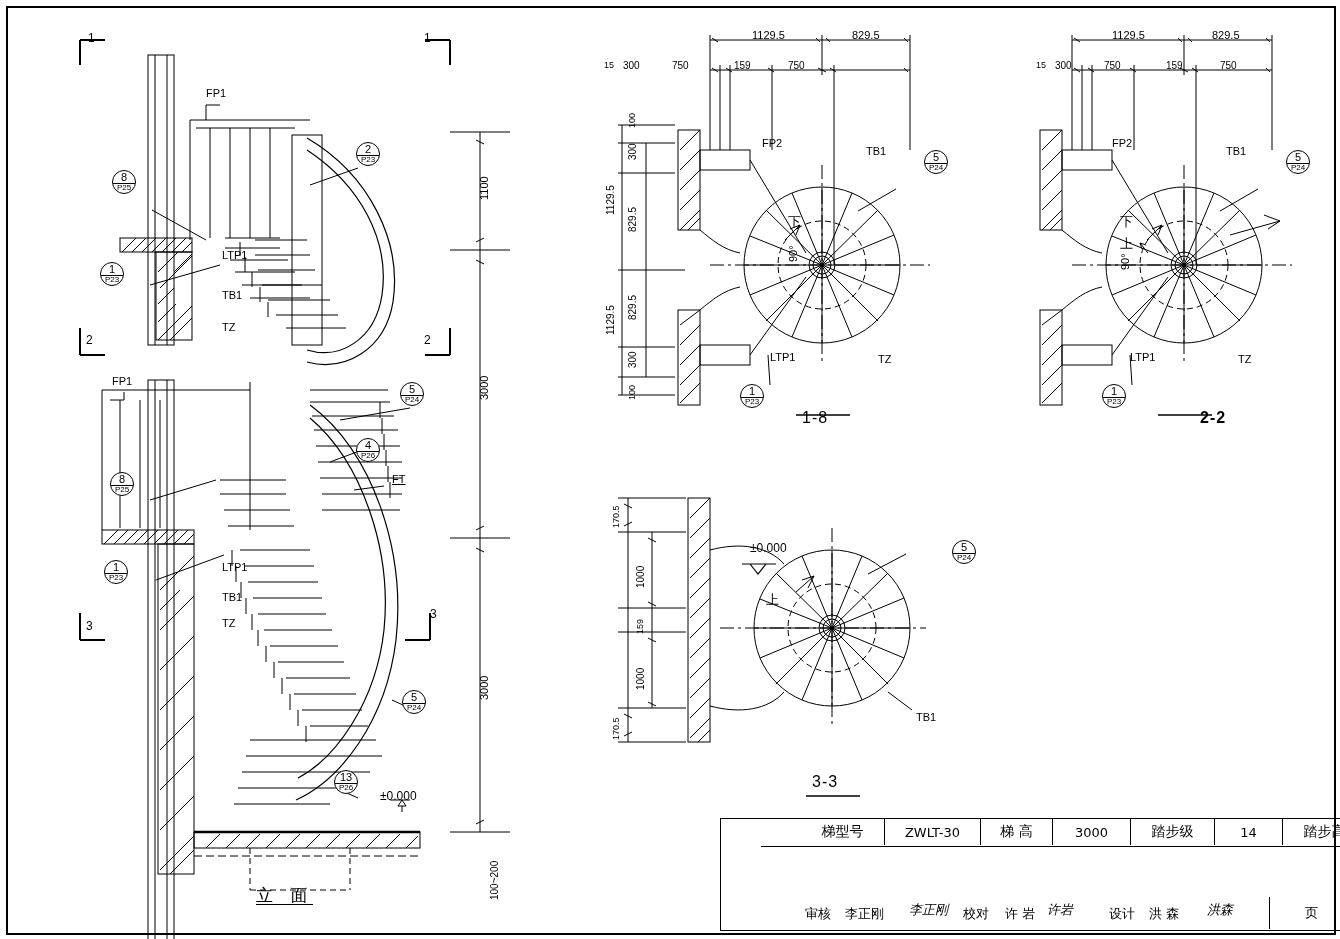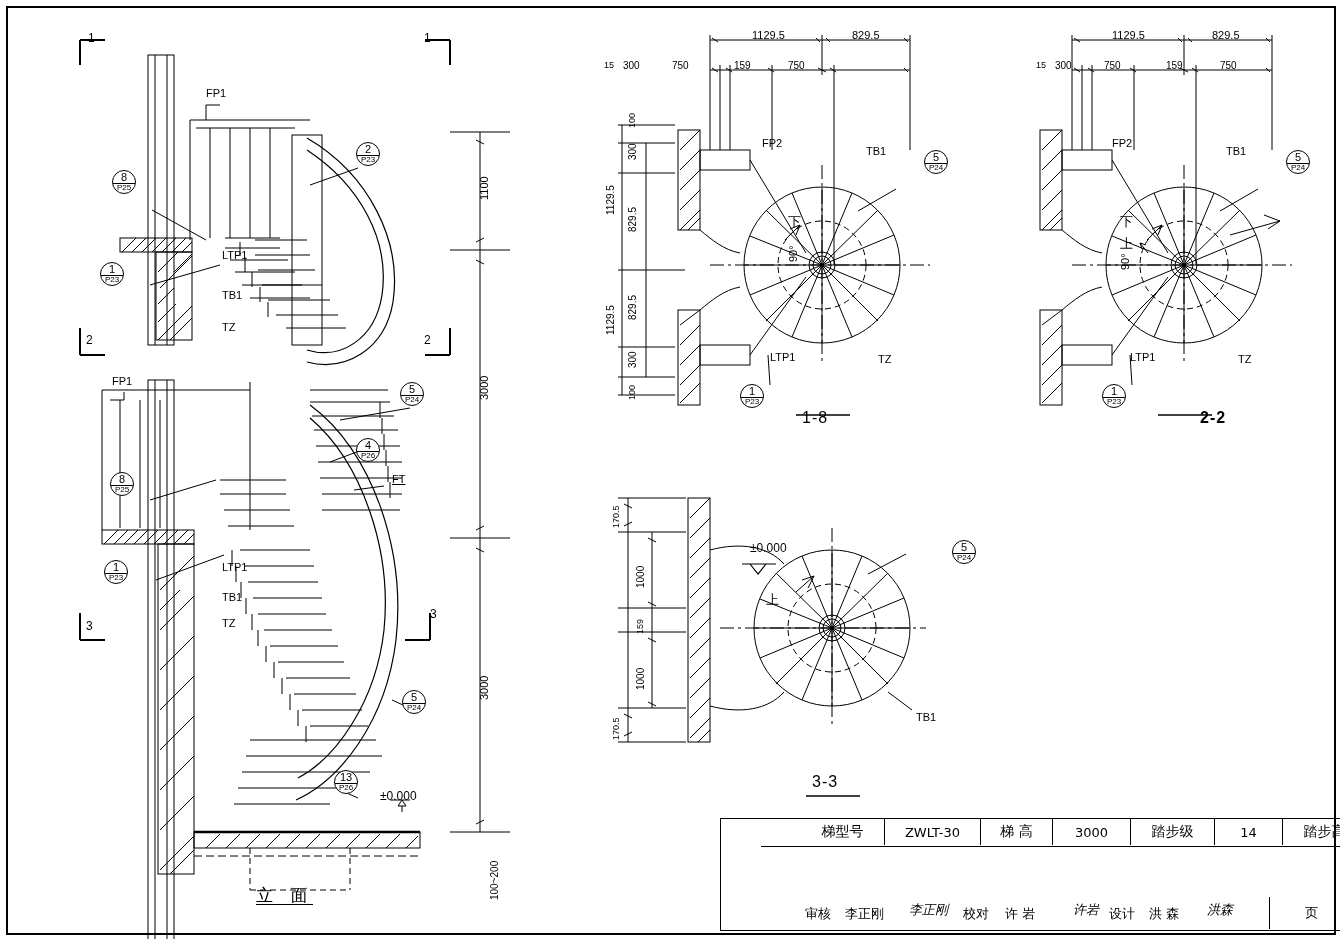--- a/index.html
+++ b/index.html
@@ -456,21 +456,21 @@
       <div class="abs title-cn" style="left:566px;top:0;width:83px;height:26px;display:flex;align-items:center;justify-content:center;font-size:13px;box-sizing:border-box;">200</div>
     </div>
 
 
     <div class="abs" style="left:0;top:78px;width:649px;height:32px;box-sizing:border-box;">
       <div class="abs title-cn" style="left:4px;top:8px;font-size:13px;">审核</div>
       <div class="abs title-cn" style="left:44px;top:8px;font-size:13px;">李正刚</div>
       <div class="abs sig" style="left:108px;top:4px;">李正刚</div>
       <div class="abs title-cn" style="left:162px;top:8px;font-size:13px;">校对</div>
       <div class="abs title-cn" style="left:204px;top:8px;font-size:13px;">许 岩</div>
-      <div class="abs sig" style="left:272px;top:4px;">许岩</div>
+      <div class="abs sig" style="left:246px;top:4px;">许岩</div>
       <div class="abs title-cn" style="left:308px;top:8px;font-size:13px;">设计</div>
       <div class="abs title-cn" style="left:348px;top:8px;font-size:13px;">洪 森</div>
       <div class="abs sig" style="left:406px;top:4px;">洪森</div>
       <div class="abs" style="left:468px;top:0;width:1px;height:32px;background:#000;"></div>
       <div class="abs title-cn" style="left:468px;top:0;width:86px;height:32px;display:flex;align-items:center;justify-content:center;font-size:13px;border-right:1px solid #000;box-sizing:border-box;">页</div>
       <div class="abs title-cn" style="left:554px;top:0;width:95px;height:32px;display:flex;align-items:center;justify-content:center;font-size:14px;box-sizing:border-box;">F5</div>
     </div>
   </div>
 
 </div>

